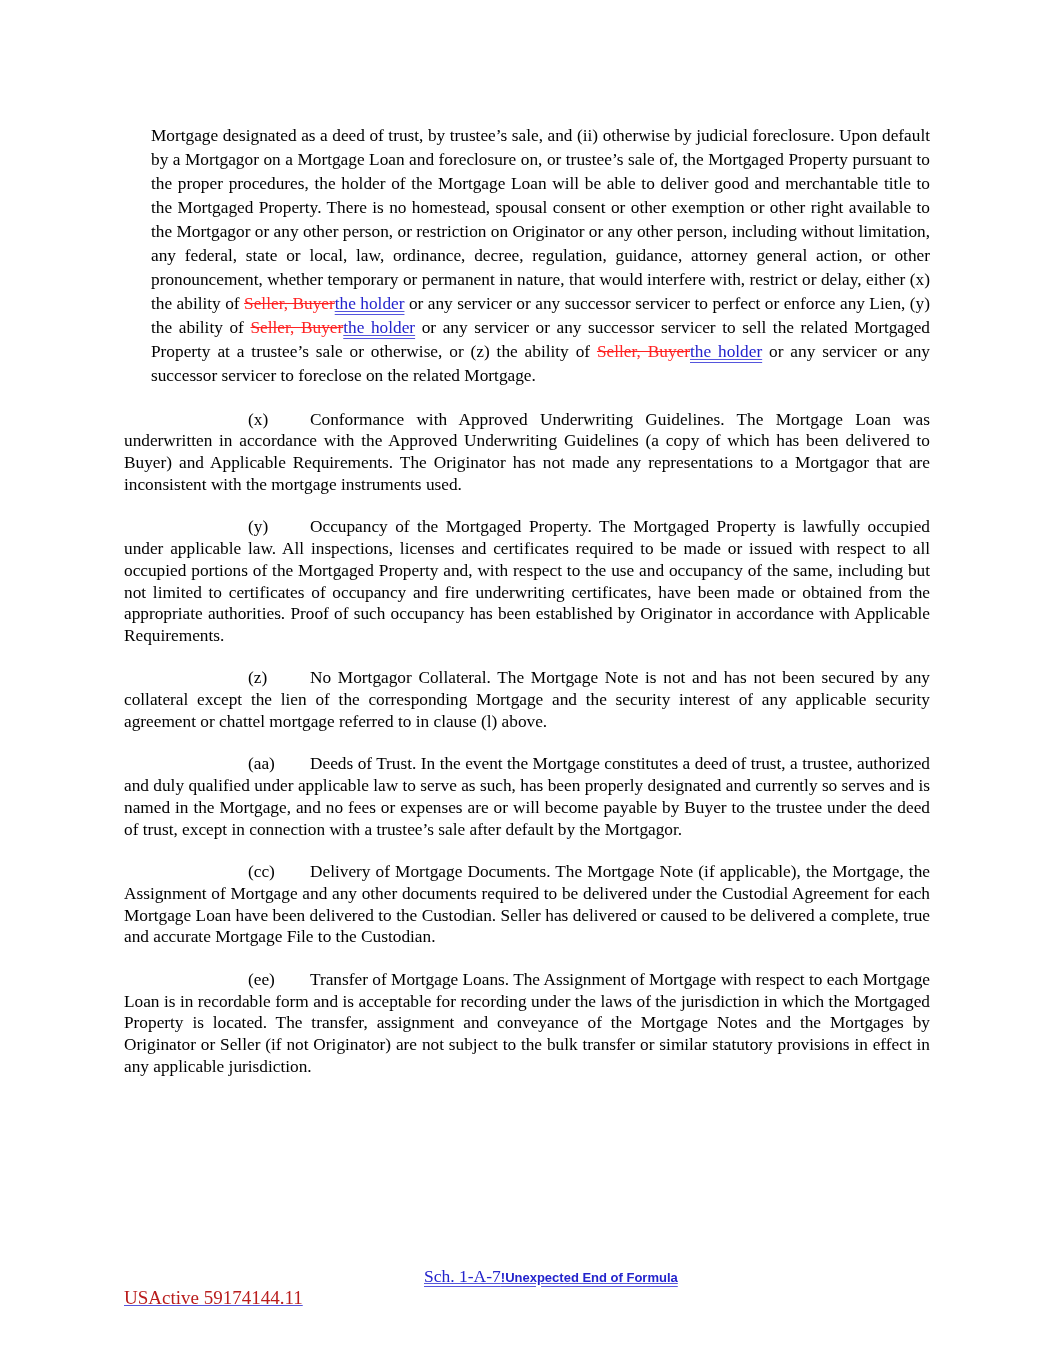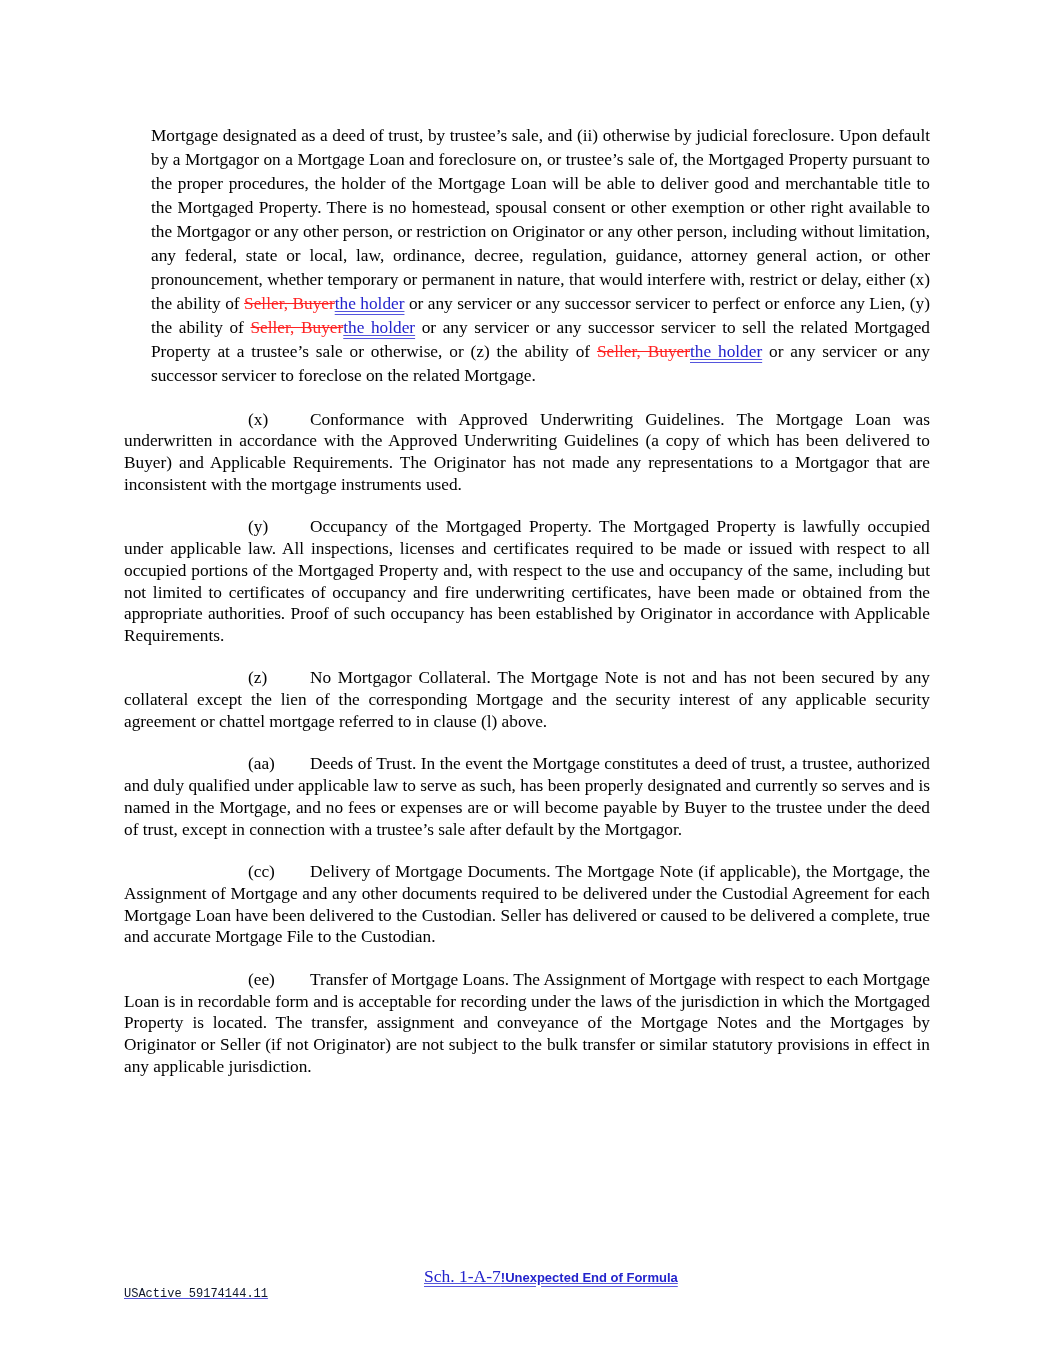--- a/index.html
+++ b/index.html
@@ -18,21 +18,21 @@
   .footer-center {
     position: absolute; top: 1266px; left: 392px;
     font-family: "Liberation Serif", serif; font-size: 17.5px; color: #2323cc;
     text-decoration: underline double; text-decoration-color: #5555dd; margin-left: 32px;
   }
   .footer-err {
     font-family: "Liberation Sans", sans-serif; font-size: 13px; font-weight: bold;
   }
   .footer-left {
     position: absolute; top: 1287px; left: 124px;
-    font-family: Liberation Mono, monospace; font-size: 12px; color: #0f172a;
+    font-family: Liberation Serif, serif; font-size: 19px; color: #b91c1c;
     text-decoration: underline; text-decoration-color: #5555dd;
   }
 </style>
 </head>
 <body>
 
 <div class="page">
   <p class="para first-para"><span>Mortgage designated as a deed of trust, by trustee’s sale, and (ii) otherwise by judicial foreclosure.  Upon default by a Mortgagor on a Mortgage Loan and foreclosure on, or trustee’s sale of, the Mortgaged Property pursuant to the proper procedures, the holder of the Mortgage Loan will be able to deliver good and merchantable title to the Mortgaged Property.  There is no homestead, spousal consent or other exemption or other right available to the Mortgagor or any other person, or restriction on Originator or any other person, including without limitation, any federal, state or local, law, ordinance, decree, regulation, guidance, attorney general action, or other pronouncement, whether temporary or permanent in nature, that would interfere with, restrict or delay, either (x) the ability of </span><span class="del">Seller, Buyer</span><span class="ins">the holder</span><span> or any servicer or any successor servicer to perfect or enforce any Lien, (y) the ability of </span><span class="del">Seller, Buyer</span><span class="ins">the holder</span><span> or any servicer or any successor servicer to sell the related Mortgaged Property at a trustee’s sale or otherwise, or (z) the ability of </span><span class="del">Seller, Buyer</span><span class="ins">the holder</span><span> or any servicer or any successor servicer to foreclose on the related Mortgage.</span></p>
 
   <p class="para"><span class="label">(x)</span><span class="heading">Conformance with Approved Underwriting Guidelines</span><span>.  </span><span>The Mortgage Loan was underwritten in accordance with the Approved Underwriting Guidelines (a copy of which has been delivered to Buyer) and Applicable Requirements.  The Originator has not made any representations to a Mortgagor that are inconsistent with the mortgage instruments used.</span></p>

